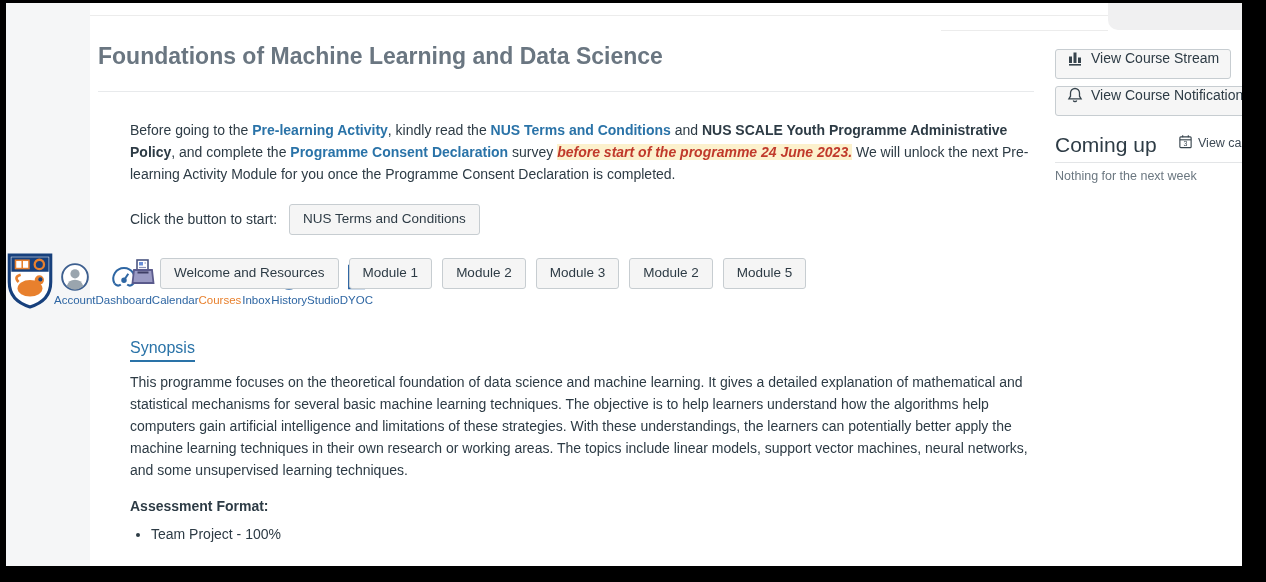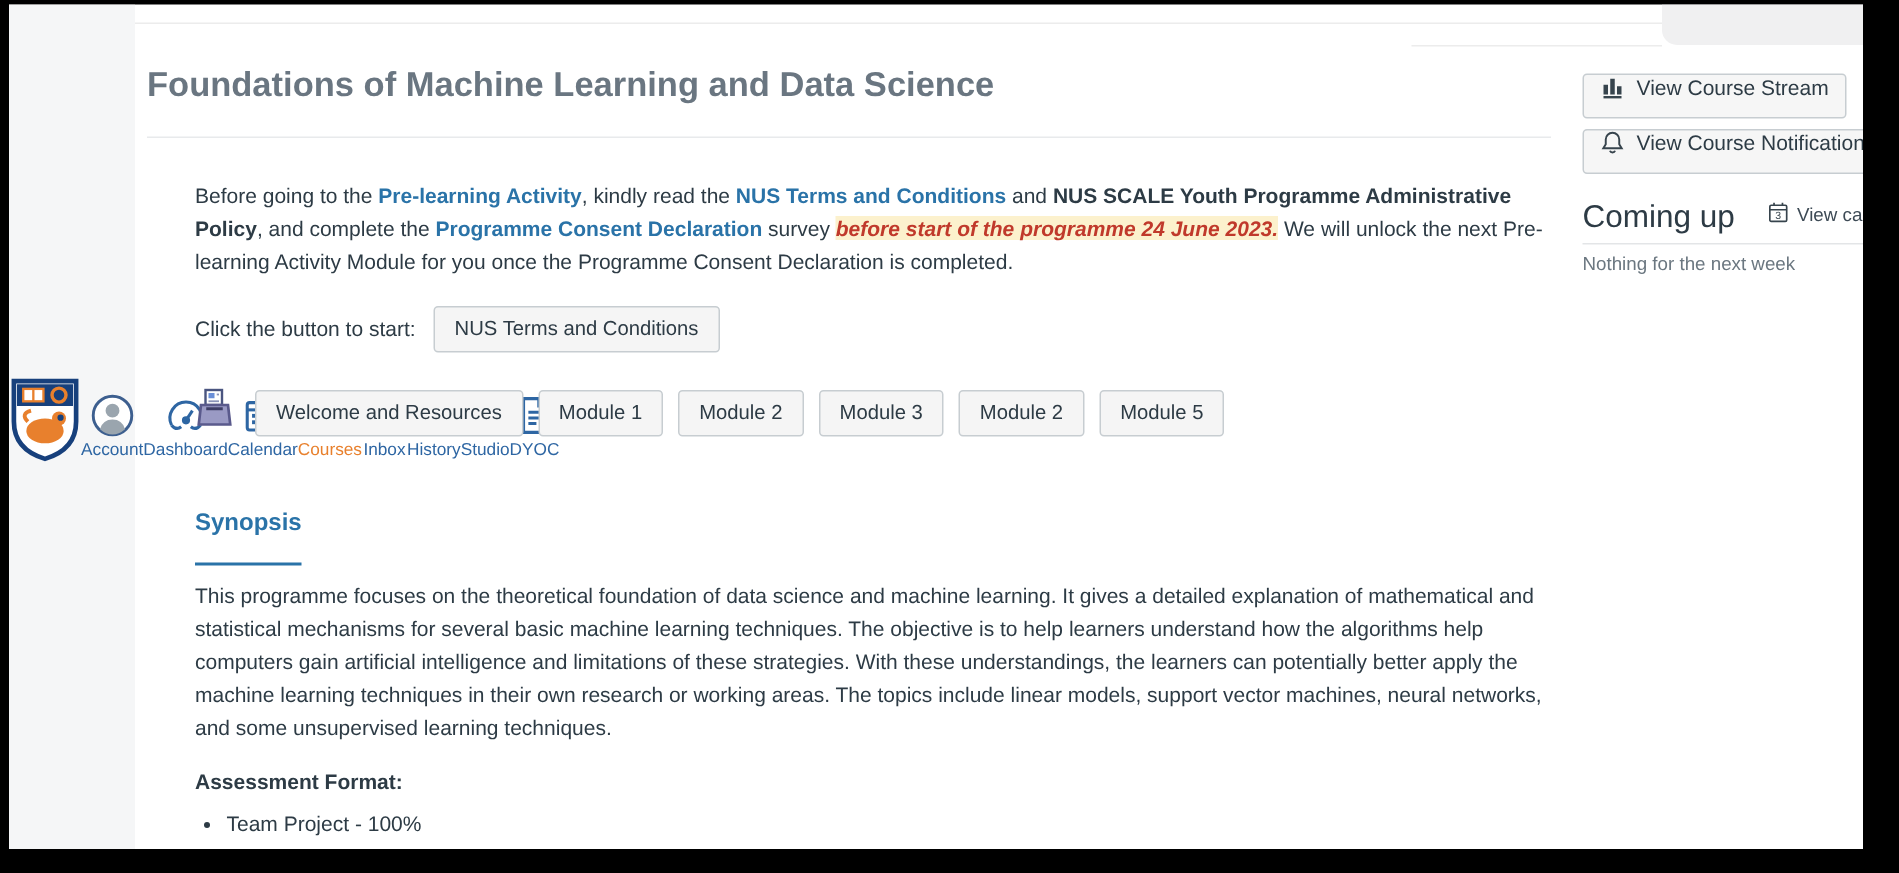--- a/index.html
+++ b/index.html
@@ -30,25 +30,25 @@
   .intro{font-size:14px;line-height:22px;margin:0;}
   .intro .link{color:#2a73a8;font-weight:700;cursor:pointer;}
   .intro .bold{font-weight:700;}
   .intro .highlight{background:#fcf1cd;color:#c0392b;font-weight:700;font-style:italic;}
   .btn{
     display:inline-block;background:#f5f5f5;border:1px solid #c7cdd1;border-radius:3px;
     padding:7px 13px;font-size:13.5px;color:#2d3b45;cursor:pointer;line-height:1.1;
     font-family:"Liberation Sans",sans-serif;
   }
   .start-row{margin-top:19px;display:flex;align-items:center;gap:12px;font-size:14px;}
-  .modules-row{margin-top:23px;display:flex;align-items:flex-end;gap:12px;}
+  .modules-row{margin-top:23px;display:flex;align-items:center;gap:2px;}
   .modules-row .box-icon{margin-right:2px;}
   .synopsis-h{
-    display:inline-block;margin:49px 0 0 0;font-size:16px;font-weight:700;color:#2a73a8;
-    border-bottom:2px solid #2a73a8;padding-bottom:17px;cursor:pointer;
+    display:inline-block;margin:49px 0 0 0;font-size:16px;font-weight:400;color:#2a73a8;
+    border-bottom:2px solid #2a73a8;padding-bottom:3px;cursor:pointer;
   }
   .synopsis-p{font-size:14px;line-height:22px;margin:9px 0 0 0;}
   .assess-h{font-size:14px;font-weight:700;margin:17px 0 0 0;}
   .assess-list{margin:12px 0 0 21px;padding:0;font-size:14px;}
   .assess-list li{margin:0;}
   
   #rightcol{position:absolute;left:1049px;top:46px;width:300px;}
   .side-btn{
     display:flex;align-items:flex-start;gap:8px;width:max-content;
     background:#f6f6f6;border:1px solid #c7cdd1;border-radius:3px;

